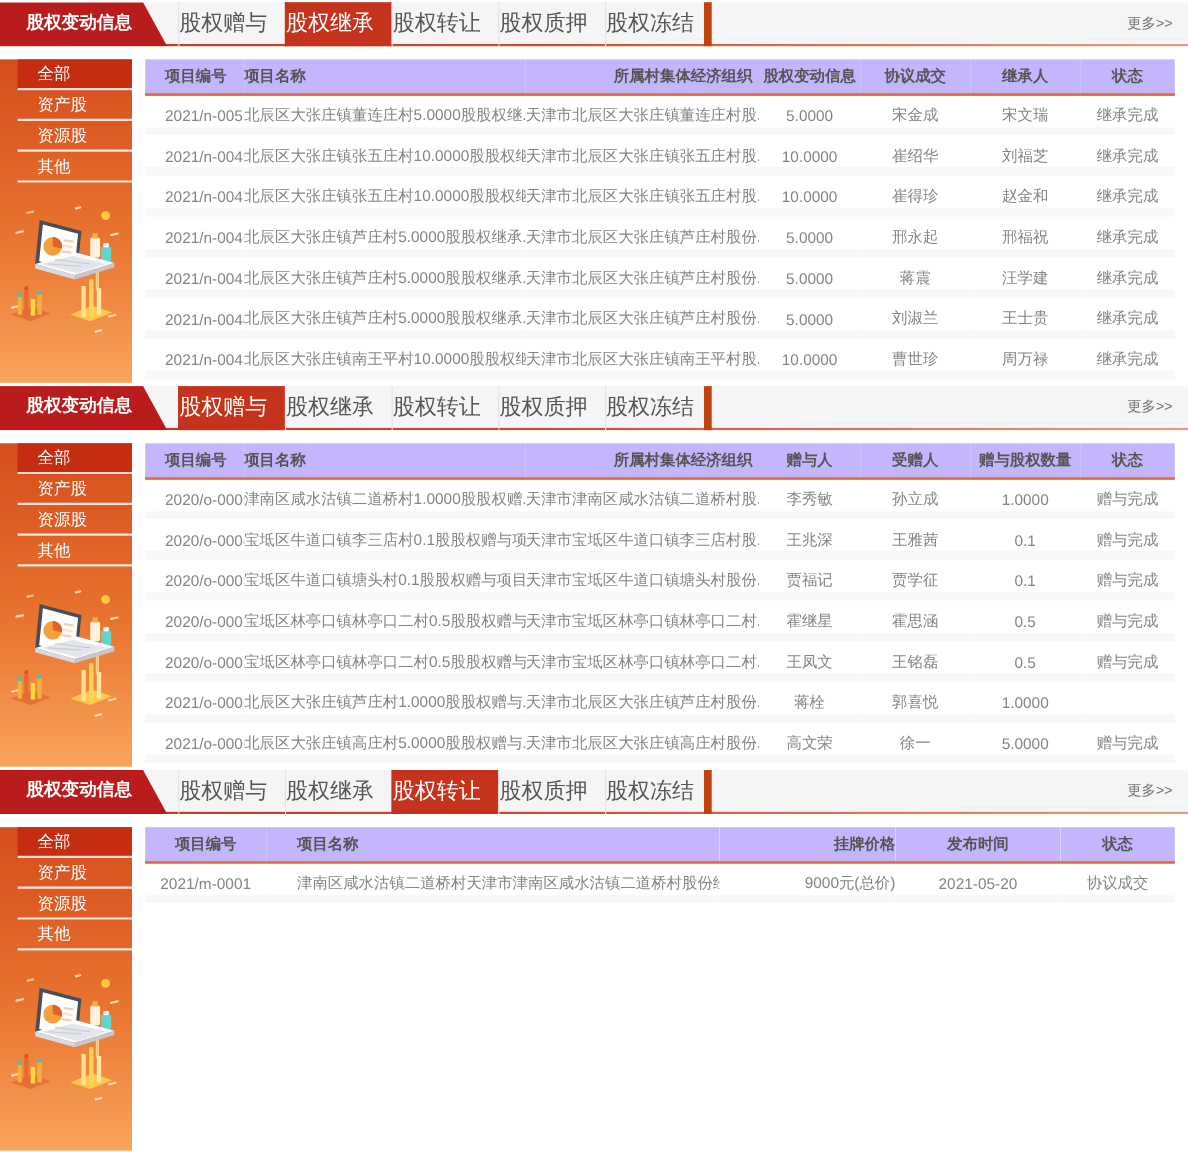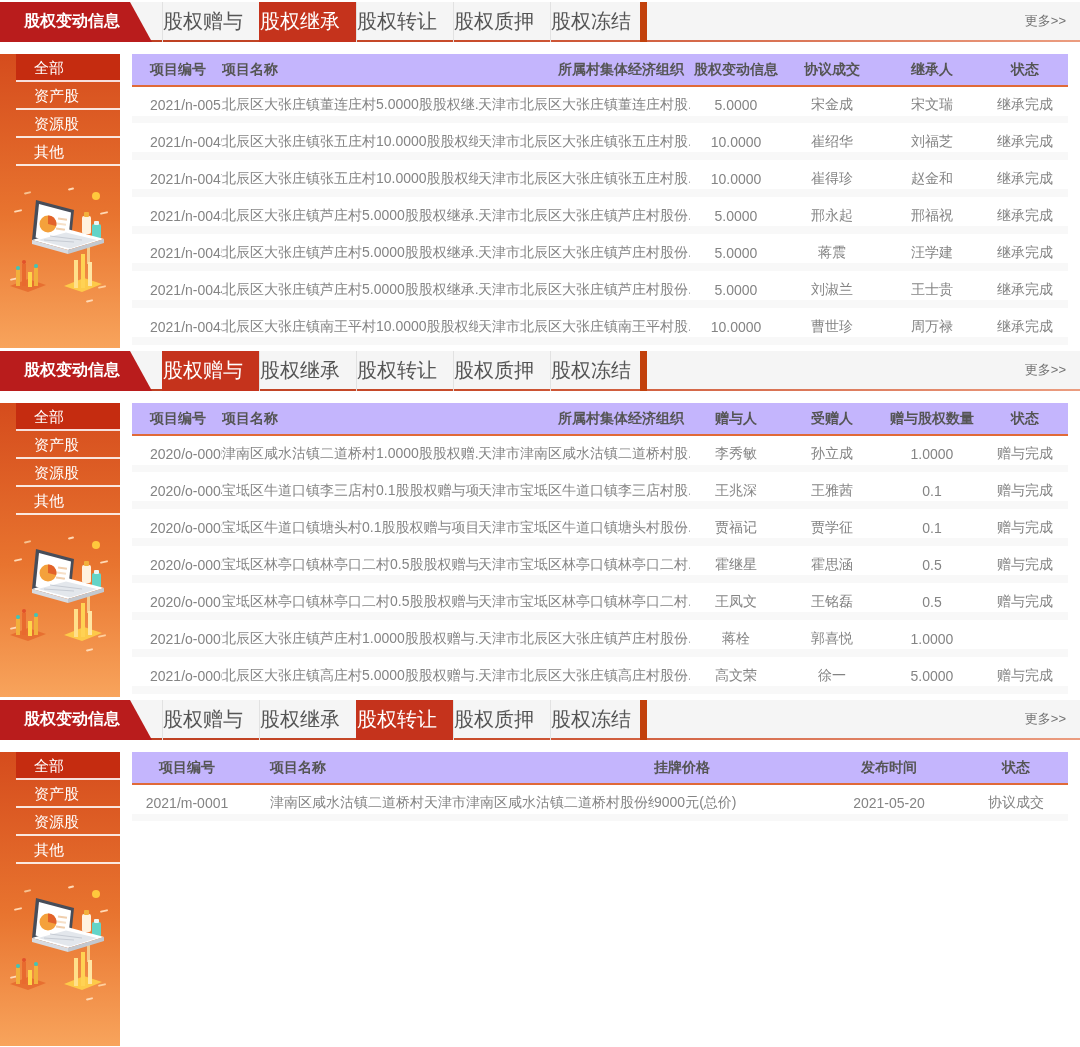--- a/index.html
+++ b/index.html
@@ -48,21 +48,21 @@
   .t7 th:nth-child(3), .t7 td:nth-child(3) { width:212px; text-align:left; }
   .t7 th:nth-child(3) { text-align:right; padding-right:6px; }
   .t7 th:nth-child(4), .t7 td:nth-child(4) { width:92px;  text-align:center; }
   .t7 th:nth-child(5), .t7 td:nth-child(5) { width:100px; text-align:center; }
   .t7 th:nth-child(6), .t7 td:nth-child(6) { width:100px; text-align:center; }
   .t7 th:nth-child(7), .t7 td:nth-child(7) { text-align:center; }
 
   
   .t5 th:nth-child(1), .t5 td:nth-child(1) { width:110px; text-align:center; }
   .t5 th:nth-child(2), .t5 td:nth-child(2) { width:412px; text-align:left; padding-left:28px; }
-  .t5 th:nth-child(3), .t5 td:nth-child(3) { width:160px; text-align:left; }
+  .t5 th:nth-child(3), .t5 td:nth-child(3) { width:160px; text-align:right; }
   .t5 th:nth-child(4), .t5 td:nth-child(4) { width:150px; text-align:center; }
   .t5 th:nth-child(5), .t5 td:nth-child(5) { text-align:center; }
 </style>
 </head>
 <body>
 
 <section class="panel">
   <div class="panel-header">
     <div class="banner">股权变动信息</div>
     <div class="tabs">

